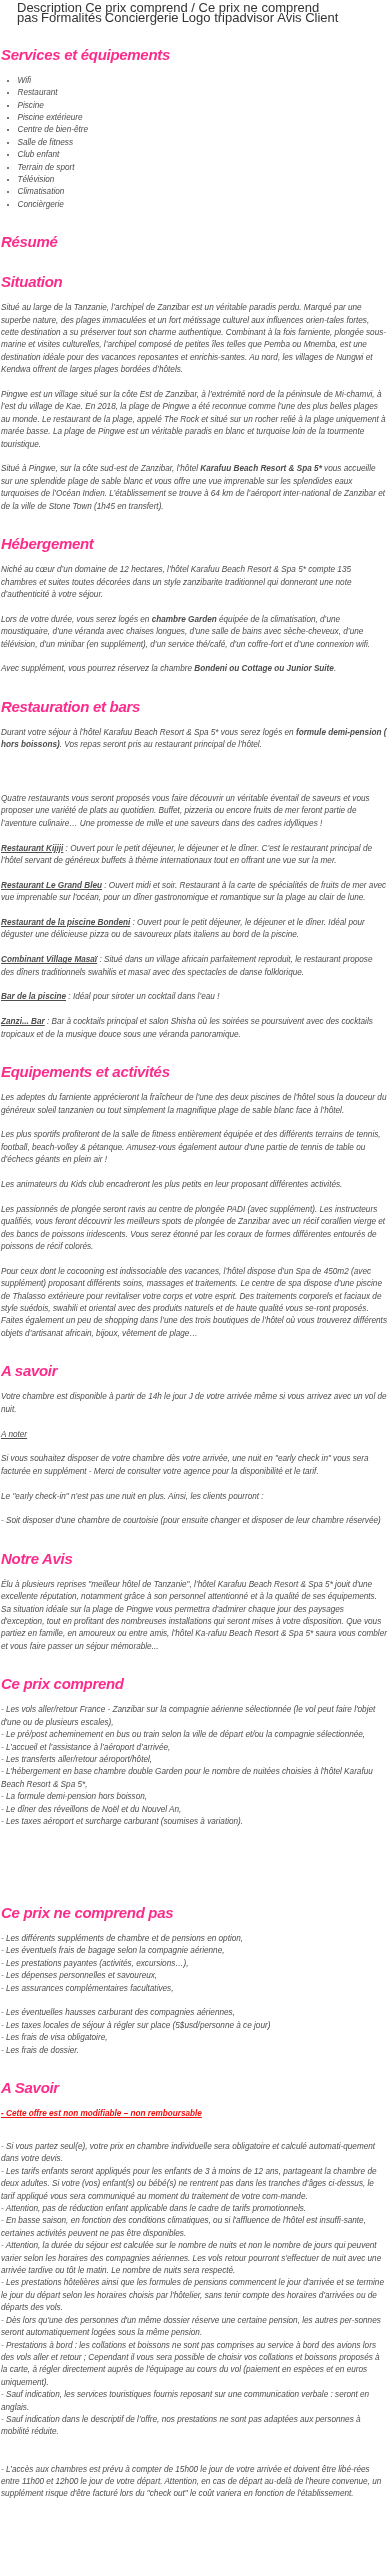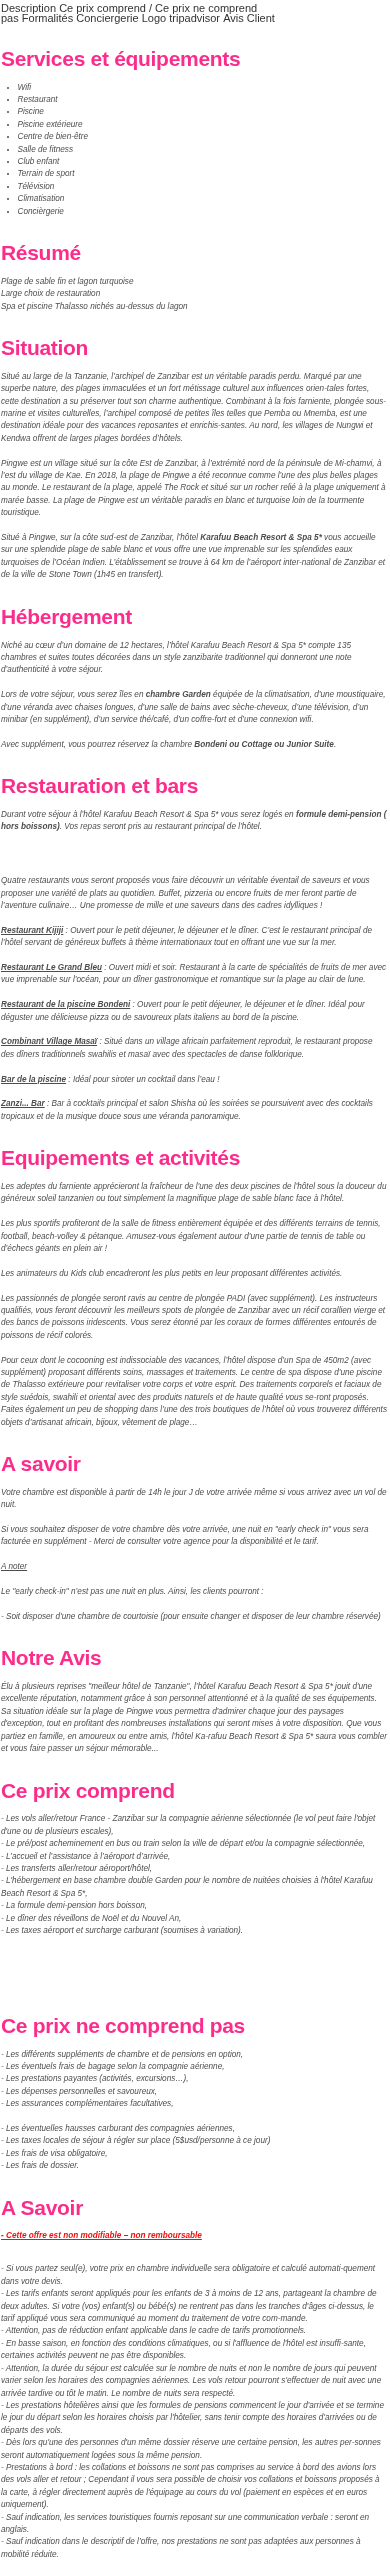--- a/index.html
+++ b/index.html
@@ -11,31 +11,33 @@
   }
   html,body{margin:0;padding:0;background:#ffffff;}
   body{
     width:391px;
     color:var(--body);
     font-family:"Liberation Sans", sans-serif;
     font-size:8.2px;
   }
   #app{padding:2.1px 3.1px 20.6px 1px;}
   .topnav{
-    font-size:11px;
+    font-size:13px;
     color:var(--nav);
     font-style:normal;
     line-height:10.3px;
     margin:1px 0 15.5px 0;
+    padding-left:16px;
   }
   .navlink{margin-right:3.1px;cursor:pointer;}
   .h{
     color:var(--accent);
     font-weight:bold;
-    font-size:21px;
+    font-style:italic;
+    font-size:15px;
     letter-spacing:-0.3px;
     line-height:1.12;
     margin:23px 0 11.3px 0;
   }
   .para{line-height:12.4px;margin:0 0 12.4px 0;}
   .it{font-style:italic;}
   .b{font-weight:bold;font-style:italic;}
   .u{text-decoration:underline;}
   .r{color:var(--alert);}
   ul.list{margin:0 0 12.4px 0;padding:0 0 0 16.5px;}
@@ -56,49 +58,48 @@
       <li>Piscine extérieure</li>
       <li>Centre de bien-être</li>
       <li>Salle de fitness</li>
       <li>Club enfant</li>
       <li>Terrain de sport</li>
       <li>Télévision</li>
       <li>Climatisation</li>
       <li>Concièrgerie</li>
     </ul>
     <div class="h">Résumé</div>
-    <div class="para it"><span>Plage de sable fin et lagon turquoise</span><br><span>Large choix de restauration</span><br><span>Spa et piscine Thalasso nichés au-dessus du lagon</span></div>
     <div class="h">Situation</div>
     <div class="para it"><span>Situé au large de la Tanzanie, l’archipel de Zanzibar est un véritable paradis perdu. Marqué par une superbe nature, des plages immaculées et un fort métissage culturel aux influences orien-tales fortes, cette destination a su préserver tout son charme authentique. Combinant à la fois farniente, plongée sous-marine et visites culturelles, l’archipel composé de petites îles telles que Pemba ou Mnemba, est une destination idéale pour des vacances reposantes et enrichis-santes. Au nord, les villages de Nungwi et Kendwa offrent de larges plages bordées d’hôtels.</span></div>
     <div class="para it"><span>Pingwe est un village situé sur la côte Est de Zanzibar, à l’extrémité nord de la péninsule de Mi-chamvi, à l’est du village de Kae. En 2018, la plage de Pingwe a été reconnue comme l’une des plus belles plages au monde. Le restaurant de la plage, appelé The Rock et situé sur un rocher relié à la plage uniquement à marée basse. La plage de Pingwe est un véritable paradis en blanc et turquoise loin de la tourmente touristique.</span></div>
     <div class="para it"><span>Situé à Pingwe, sur la côte sud-est de Zanzibar, l’hôtel </span><span class="b">Karafuu Beach Resort &amp; Spa 5*</span><span> vous accueille sur une splendide plage de sable blanc et vous offre une vue imprenable sur les splendides eaux turquoises de l’Océan Indien. L’établissement se trouve à 64 km de l’aéroport inter-national de Zanzibar et de la ville de Stone Town (1h45 en transfert).</span></div>
     <div class="h">Hébergement</div>
     <div class="para it"><span>Niché au cœur d’un domaine de 12 hectares, l’hôtel Karafuu Beach Resort &amp; Spa 5* compte 135 chambres et suites toutes décorées dans un style zanzibarite traditionnel qui donneront une note d’authenticité à votre séjour.</span></div>
-    <div class="para it"><span>Lors de votre séjour, vous serez îles en </span><span class="b">chambre Garden</span><span> équipée de la climatisation, d’une moustiquaire, d’une véranda avec chaises longues, d’une salle de bains avec sèche-cheveux, d’une télévision, d’un minibar (en supplément), d’un service thé/café, d’un coffre-fort et d’une connexion wifi.</span></div>
+    <div class="para it"><span>Lors de votre durée, vous serez logés en </span><span class="b">chambre Garden</span><span> équipée de la climatisation, d’une moustiquaire, d’une véranda avec chaises longues, d’une salle de bains avec sèche-cheveux, d’une télévision, d’un minibar (en supplément), d’un service thé/café, d’un coffre-fort et d’une connexion wifi.</span></div>
     <div class="para it"><span>Avec supplément, vous pourrez réservez la chambre </span><span class="b">Bondeni ou Cottage ou Junior Suite</span><span>.</span></div>
     <div class="h">Restauration et bars</div>
     <div class="para it"><span>Durant votre séjour à l’hôtel Karafuu Beach Resort &amp; Spa 5* vous serez logés en </span><span class="b">formule demi-pension ( hors boissons)</span><span>. Vos repas seront pris au restaurant principal de l’hôtel.</span></div>
     <div class="gap" style="height: 29px;"></div>
     <div class="para it"><span>Quatre restaurants vous seront proposés vous faire découvrir un véritable éventail de saveurs et vous proposer une variété de plats au quotidien. Buffet, pizzeria ou encore fruits de mer feront partie de l’aventure culinaire… Une promesse de mille et une saveurs dans des cadres idylliques !</span></div>
     <div class="para it"><span class="b u">Restaurant Kijiji</span><span> : Ouvert pour le petit déjeuner, le déjeuner et le dîner. C’est le restaurant principal de l’hôtel servant de généreux buffets à thème internationaux tout en offrant une vue sur la mer.</span></div>
     <div class="para it"><span class="b u">Restaurant Le Grand Bleu</span><span> : Ouvert midi et soir. Restaurant à la carte de spécialités de fruits de mer avec vue imprenable sur l’océan, pour un dîner gastronomique et romantique sur la plage au clair de lune.</span></div>
     <div class="para it"><span class="b u">Restaurant de la piscine Bondeni</span><span> : Ouvert pour le petit déjeuner, le déjeuner et le dîner. Idéal pour déguster une délicieuse pizza ou de savoureux plats italiens au bord de la piscine.</span></div>
     <div class="para it"><span class="b u">Combinant Village Masaï</span><span> : Situé dans un village africain parfaitement reproduit, le restaurant propose des dîners traditionnels swahilis et masaï avec des spectacles de danse folklorique.</span></div>
     <div class="para it"><span class="b u">Bar de la piscine</span><span> : Idéal pour siroter un cocktail dans l’eau !</span></div>
     <div class="para it"><span class="b u">Zanzi... Bar</span><span> : Bar à cocktails principal et salon Shisha où les soirées se poursuivent avec des cocktails tropicaux et de la musique douce sous une véranda panoramique.</span></div>
     <div class="h">Equipements et activités</div>
     <div class="para it"><span>Les adeptes du farniente apprécieront la fraîcheur de l'une des deux piscines de l'hôtel sous la douceur du généreux soleil tanzanien ou tout simplement la magnifique plage de sable blanc face à l’hôtel.</span></div>
     <div class="para it"><span>Les plus sportifs profiteront de la salle de fitness entièrement équipée et des différents terrains de tennis, football, beach-volley &amp; pétanque. Amusez-vous également autour d’une partie de tennis de table ou d’échecs géants en plein air !</span></div>
     <div class="para it"><span>Les animateurs du Kids club encadreront les plus petits en leur proposant différentes activités.</span></div>
     <div class="para it"><span>Les passionnés de plongée seront ravis au centre de plongée PADI (avec supplément). Les instructeurs qualifiés, vous feront découvrir les meilleurs spots de plongée de Zanzibar avec un récif corallien vierge et des bancs de poissons iridescents. Vous serez étonné par les coraux de formes différentes entourés de poissons de récif colorés.</span></div>
     <div class="para it"><span>Pour ceux dont le cocooning est indissociable des vacances, l’hôtel dispose d’un Spa de 450m2 (avec supplément) proposant différents soins, massages et traitements. Le centre de spa dispose d’une piscine de Thalasso extérieure pour revitaliser votre corps et votre esprit. Des traitements corporels et faciaux de style suédois, swahili et oriental avec des produits naturels et de haute qualité vous se-ront proposés.</span><br><span>Faites également un peu de shopping dans l’une des trois boutiques de l’hôtel où vous trouverez différents objets d’artisanat africain, bijoux, vêtement de plage…</span></div>
     <div class="h">A savoir</div>
     <div class="para it"><span>Votre chambre est disponible à partir de 14h le jour J de votre arrivée même si vous arrivez avec un vol de nuit.</span></div>
+    <div class="para it"><span class="u">A noter</span></div>
     <div class="para it"><span>Si vous souhaitez disposer de votre chambre dès votre arrivée, une nuit en "early check in" vous sera facturée en supplément - Merci de consulter votre agence pour la disponibilité et le tarif.</span></div>
-    <div class="para it"><span class="u">A noter</span></div>
     <div class="para it"><span>Le "early check-in" n’est pas une nuit en plus. Ainsi, les clients pourront :</span></div>
     <div class="para it"><span>- Soit disposer d'une chambre de courtoisie (pour ensuite changer et disposer de leur chambre réservée)</span></div>
     <div class="h">Notre Avis</div>
     <div class="para it"><span>Élu à plusieurs reprises "meilleur hôtel de Tanzanie", l’hôtel Karafuu Beach Resort &amp; Spa 5* jouit d'une excellente réputation, notamment grâce à son personnel attentionné et à la qualité de ses équipements. Sa situation idéale sur la plage de Pingwe vous permettra d'admirer chaque jour des paysages d'exception, tout en profitant des nombreuses installations qui seront mises à votre disposition. Que vous partiez en famille, en amoureux ou entre amis, l’hôtel Ka-rafuu Beach Resort &amp; Spa 5* saura vous combler et vous faire passer un séjour mémorable...</span></div>
     <div class="h">Ce prix comprend</div>
     <div class="para it"><span>- Les vols aller/retour France - Zanzibar sur la compagnie aérienne sélectionnée (le vol peut faire l'objet d'une ou de plusieurs escales),</span><br><span>- Le pré/post acheminement en bus ou train selon la ville de départ et/ou la compagnie sélectionnée,</span><br><span>- L’accueil et l’assistance à l’aéroport d’arrivée,</span><br><span>- Les transferts aller/retour aéroport/hôtel,</span><br><span>- L'hébergement en base chambre double Garden pour le nombre de nuitées choisies à l'hôtel Karafuu Beach Resort &amp; Spa 5*,</span><br><span>- La formule demi-pension hors boisson,</span><br><span>- Le dîner des réveillons de Noël et du Nouvel An,</span><br><span>- Les taxes aéroport et surcharge carburant (soumises à variation).</span></div>
     <div class="gap" style="height: 41px;"></div>
     <div class="h">Ce prix ne comprend pas</div>
     <div class="para it"><span>- Les différents suppléments de chambre et de pensions en option,</span><br><span>- Les éventuels frais de bagage selon la compagnie aérienne,</span><br><span>- Les prestations payantes (activités, excursions…),</span><br><span>- Les dépenses personnelles et savoureux,</span><br><span>- Les assurances complémentaires facultatives,</span></div>
     <div class="para it"><span>- Les éventuelles hausses carburant des compagnies aériennes,</span><br><span>- Les taxes locales de séjour à régler sur place (5$usd/personne à ce jour)</span><br><span>- Les frais de visa obligatoire,</span><br><span>- Les frais de dossier.</span></div>

